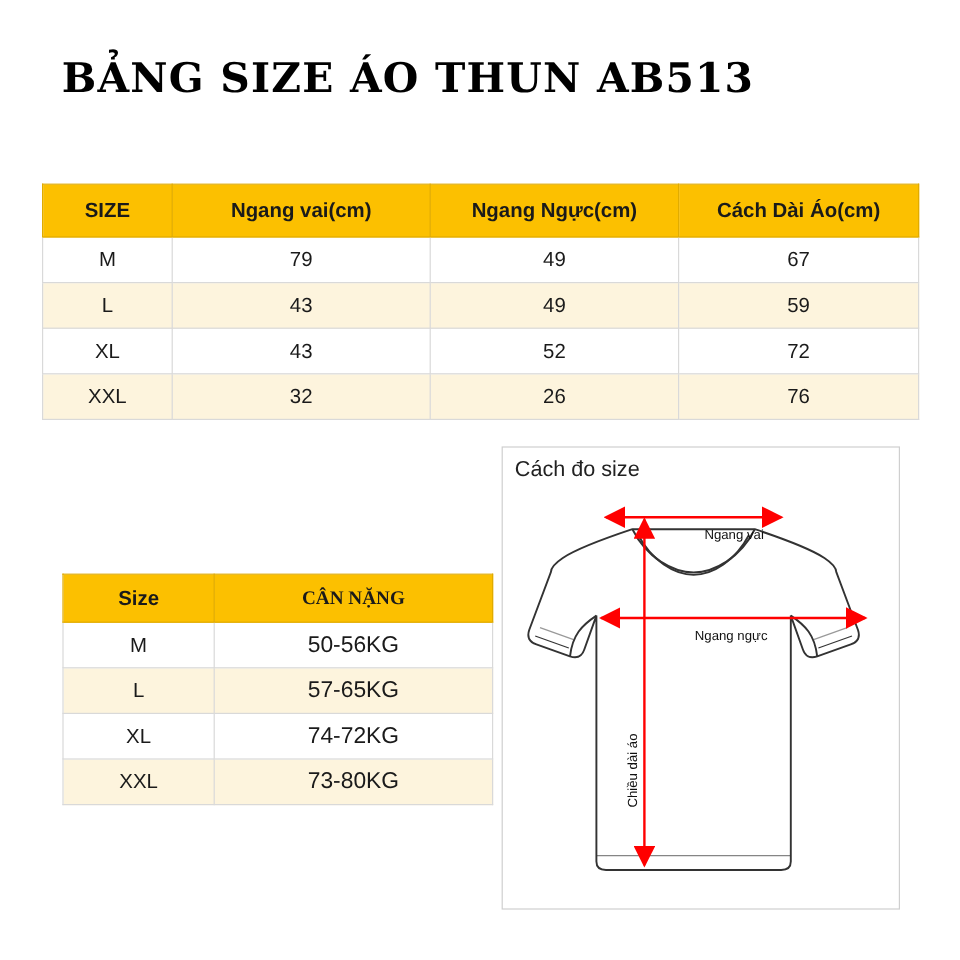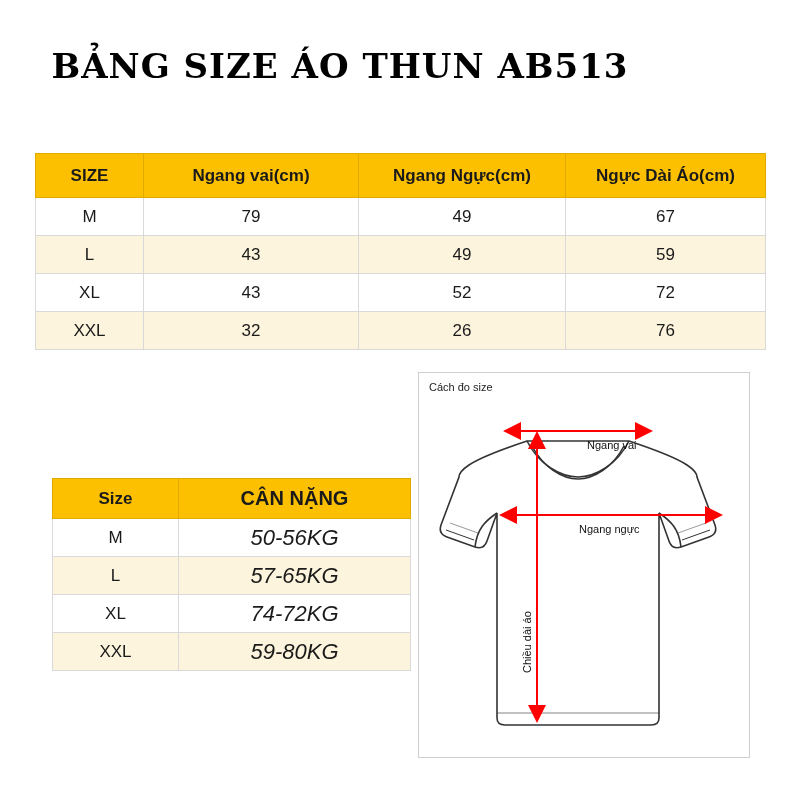--- a/index.html
+++ b/index.html
@@ -84,41 +84,41 @@
     vertical-align: middle;
     font-size: 17px;
     color: #1a1a1a;
   }
   #weight-table thead th {
     background: #fcc000;
     font-weight: bold;
     height: 37px;
     border-color: #e0ab00;
   }
-  #weight-table thead th.big { font-size: 20px; }
+  #weight-table thead th.big { font-size: 16px; font-family: Liberation Serif, serif; }
   #weight-table tbody td { background: #ffffff; }
   #weight-table tbody tr.alt td { background: #fdf4dd; }
-  #weight-table tbody td.val { font-size: 22px; font-style: italic; }
+  #weight-table tbody td.val { font-size: 19px; }
 
   
   #diagram {
     position: absolute;
     left: 418px;
     top: 372px;
     width: 332px;
     height: 386px;
     border: 1px solid #cfcfcf;
     background: #ffffff;
     box-sizing: border-box;
   }
   #diagram-caption {
     position: absolute;
     left: 10px;
     top: 8px;
-    font-size: 11px;
+    font-size: 18px;
     color: #222;
   }
   #diagram svg {
     position: absolute;
     left: 0;
     top: 0;
   }
   .lbl {
     font-family: "Liberation Sans", sans-serif;
     font-size: 11px;
@@ -135,21 +135,21 @@
     <col class="c0">
       <col class="c1">
       <col class="c2">
       <col class="c3">
   </colgroup>
   <thead>
     <tr>
       <th>SIZE</th>
       <th>Ngang vai(cm)</th>
       <th>Ngang Ngực(cm)</th>
-      <th>Ngực Dài Áo(cm)</th>
+      <th>Cách Dài Áo(cm)</th>
     </tr>
   </thead>
   <tbody>
     <tr>
       <td>M</td>
       <td>79</td>
       <td>49</td>
       <td>67</td>
     </tr>
     <tr class="alt">
@@ -192,21 +192,21 @@
     <tr class="alt">
       <td>L</td>
       <td class="val">57-65KG</td>
     </tr>
     <tr>
       <td>XL</td>
       <td class="val">74-72KG</td>
     </tr>
     <tr class="alt">
       <td>XXL</td>
-      <td class="val">59-80KG</td>
+      <td class="val">73-80KG</td>
     </tr>
   </tbody>
 </table>
 
 <div id="diagram">
   <div id="diagram-caption">Cách đo size</div>
   <svg width="332" height="386" viewBox="0 0 332 386">
     <defs>
       <marker id="arrR" markerWidth="9" markerHeight="9" refX="8" refY="4.5" orient="auto">
         <path d="M0,0 L9,4.5 L0,9 z" fill="#ff0000"></path>

